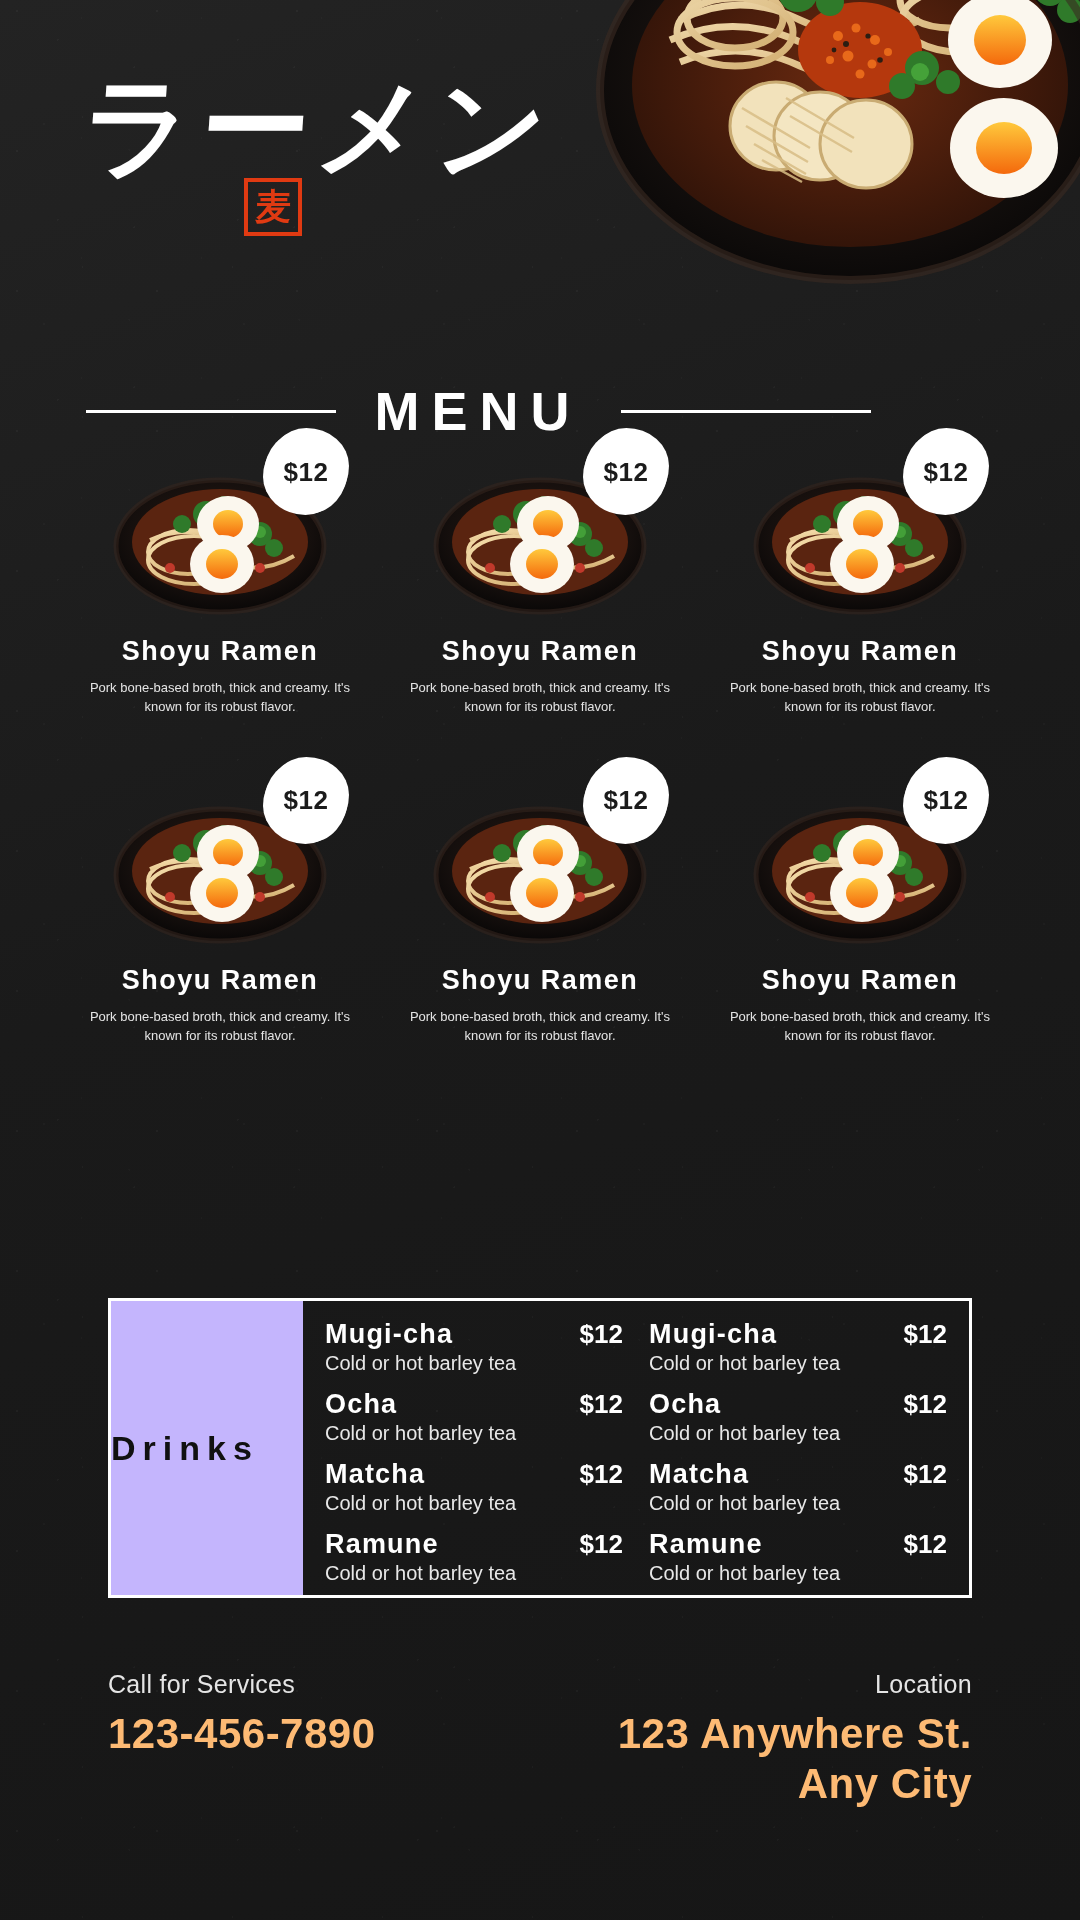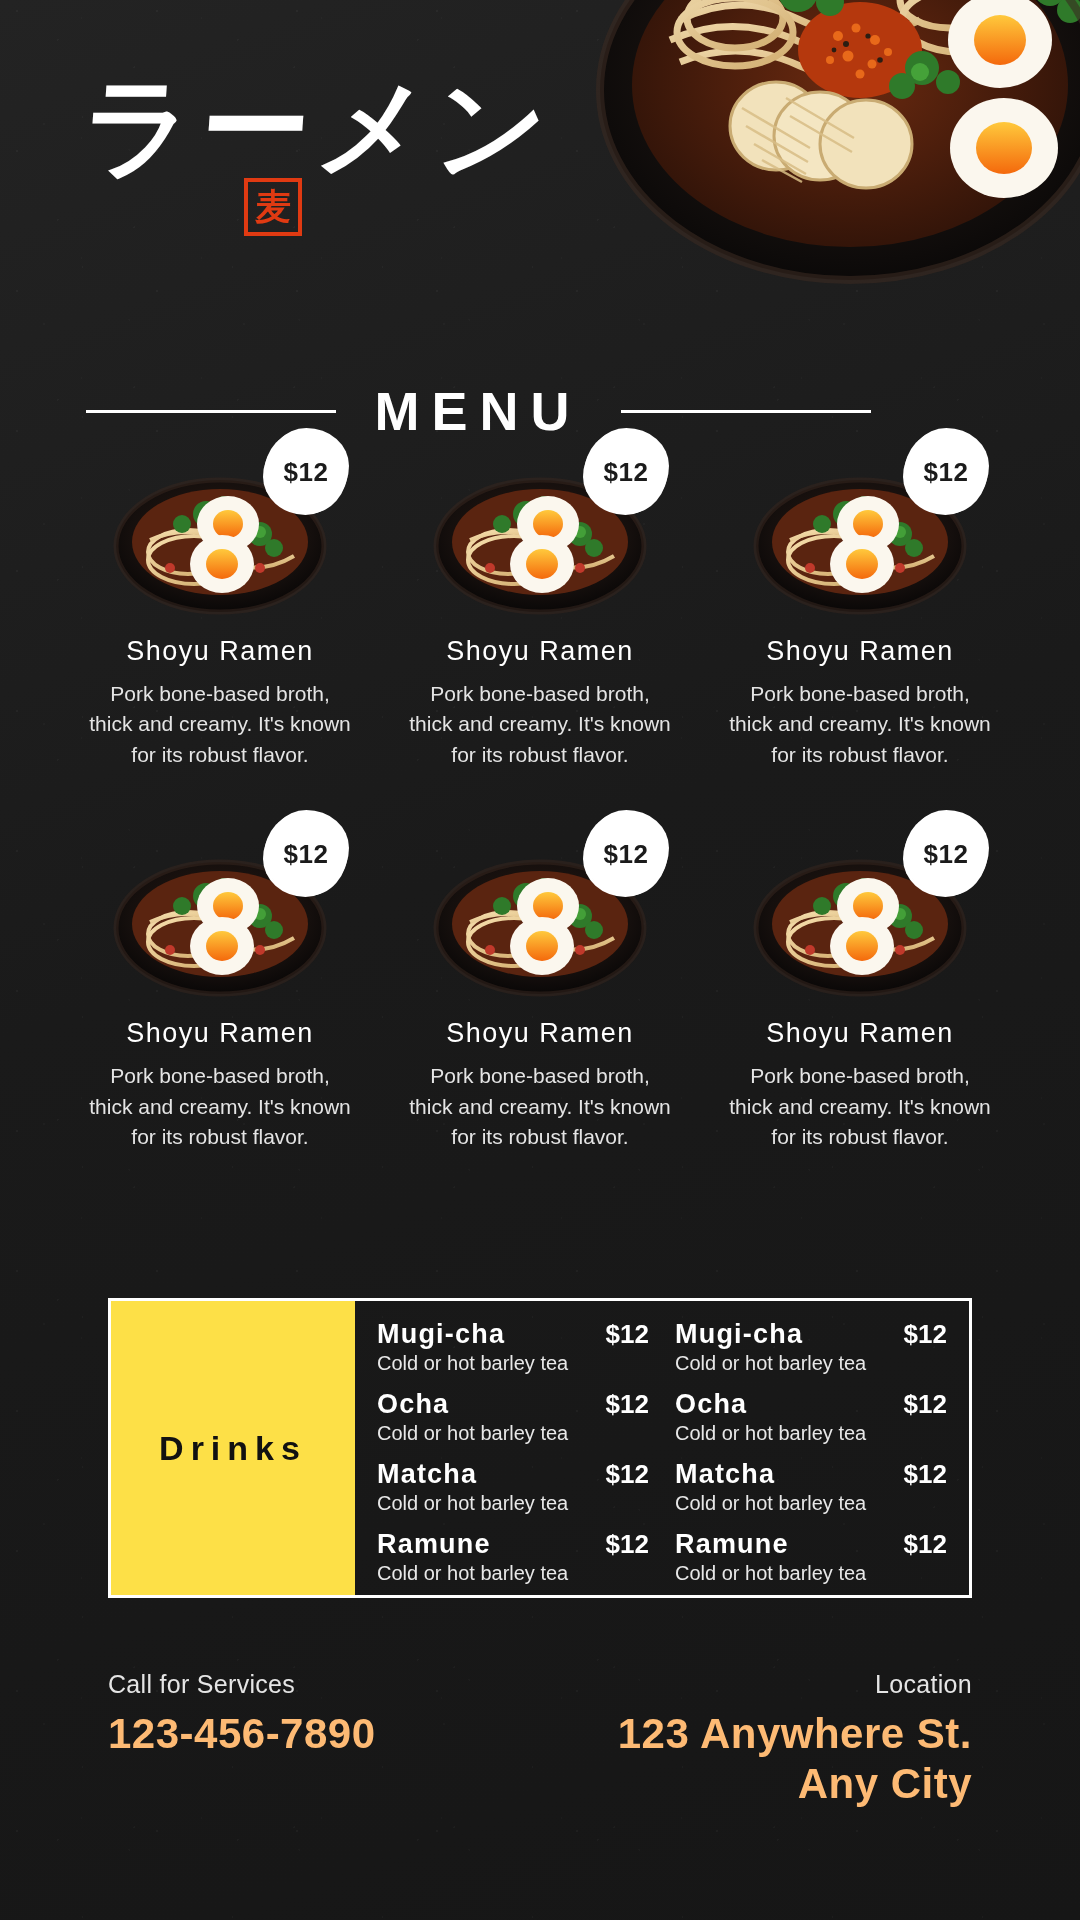--- a/index.html
+++ b/index.html
@@ -163,50 +163,50 @@
     z-index: 2;
     color: #1b1b1b;
     font-size: 26px;
     font-weight: 700;
     letter-spacing: 0.5px;
   }
 
   .dish-name {
     margin-top: 18px;
     font-size: 27px;
-    font-weight: 400;
+    font-weight: 700;
     letter-spacing: 1.5px;
     color: #ffffff;
   }
 
   .dish-desc {
     margin: 12px auto 0;
     width: 268px;
-    font-size: 21px;
+    font-size: 13px;
     line-height: 1.45;
     color: #e4e4e4;
     font-weight: 400;
   }
 
   
   .drinks {
     position: absolute;
     left: 108px;
     top: 1298px;
     width: 864px;
     height: 300px;
     border: 3px solid #ffffff;
     display: flex;
   }
   .drinks-label {
-    width: 244px;
-    background: #fde047;
+    width: 192px;
+    background: #c4b5fd;
     display: flex;
     align-items: center;
-    justify-content: center;
+    justify-content: flex-start;
   }
   .drinks-label span {
     color: #111111;
     font-size: 34px;
     font-weight: 700;
     letter-spacing: 7px;
   }
   .drinks-cols {
     flex: 1;
     display: flex;

